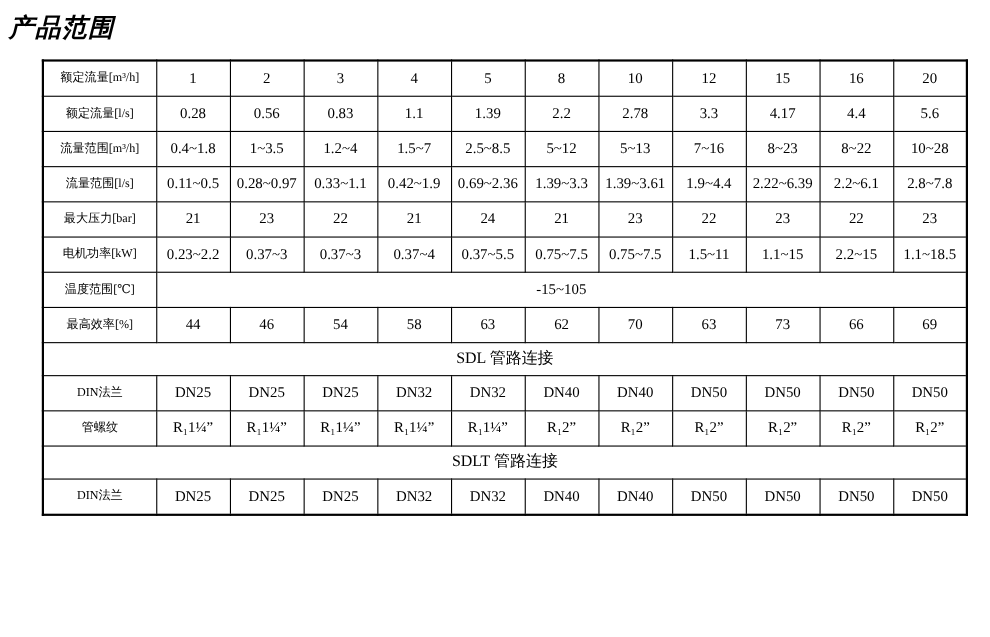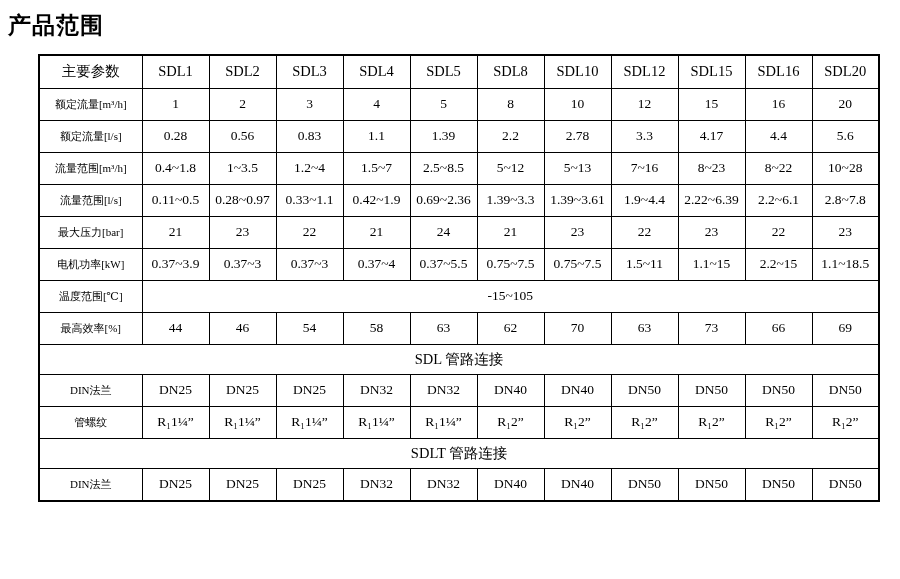--- a/index.html
+++ b/index.html
@@ -16,20 +16,21 @@
     height: 579px;
     overflow: hidden;
     background: #fff;
   }
   h1.title {
     font-family: "DejaVu Sans", "Liberation Sans", sans-serif;
     font-weight: bold;
     font-size: 23px;
     margin: 10px 0 13px 8px;
     letter-spacing: 1px;
+    font-style: italic;
   }
   table.spec {
     border-collapse: collapse;
     table-layout: fixed;
     margin-left: 38px;
     width: 842px;
     border: 2px solid #000;
   }
   table.spec td {
     border: 1px solid #000;
@@ -71,34 +72,20 @@
         <col class="c-data">
       <col class="c-data">
         <col class="c-data">
         <col class="c-data">
         <col class="c-data">
       <col class="c-data">
         <col class="c-data">
         <col class="c-data">
     </colgroup>
     <tbody data-name="table-body">
-        <tr data-name="header-row">
-          <td data-name="params-header-cell" class="label">主要参数</td>
-          <td data-name="column-header-cell">SDL1</td>
-          <td data-name="column-header-cell">SDL2</td>
-          <td data-name="column-header-cell">SDL3</td>
-          <td data-name="column-header-cell">SDL4</td>
-          <td data-name="column-header-cell">SDL5</td>
-          <td data-name="column-header-cell">SDL8</td>
-          <td data-name="column-header-cell">SDL10</td>
-          <td data-name="column-header-cell">SDL12</td>
-          <td data-name="column-header-cell">SDL15</td>
-          <td data-name="column-header-cell">SDL16</td>
-          <td data-name="column-header-cell">SDL20</td>
-        </tr>
         <tr data-name="table-row">
           <td data-name="row-label-cell" class="label">额定流量[m³/h]</td>
           <td data-name="value-cell">1</td>
           <td data-name="value-cell">2</td>
           <td data-name="value-cell">3</td>
           <td data-name="value-cell">4</td>
           <td data-name="value-cell">5</td>
           <td data-name="value-cell">8</td>
           <td data-name="value-cell">10</td>
           <td data-name="value-cell">12</td>
@@ -157,21 +144,21 @@
           <td data-name="value-cell">24</td>
           <td data-name="value-cell">21</td>
           <td data-name="value-cell">23</td>
           <td data-name="value-cell">22</td>
           <td data-name="value-cell">23</td>
           <td data-name="value-cell">22</td>
           <td data-name="value-cell">23</td>
         </tr>
         <tr data-name="table-row">
           <td data-name="row-label-cell" class="label">电机功率[kW]</td>
-          <td data-name="value-cell">0.37~3.9</td>
+          <td data-name="value-cell">0.23~2.2</td>
           <td data-name="value-cell">0.37~3</td>
           <td data-name="value-cell">0.37~3</td>
           <td data-name="value-cell">0.37~4</td>
           <td data-name="value-cell">0.37~5.5</td>
           <td data-name="value-cell">0.75~7.5</td>
           <td data-name="value-cell">0.75~7.5</td>
           <td data-name="value-cell">1.5~11</td>
           <td data-name="value-cell">1.1~15</td>
           <td data-name="value-cell">2.2~15</td>
           <td data-name="value-cell">1.1~18.5</td>

